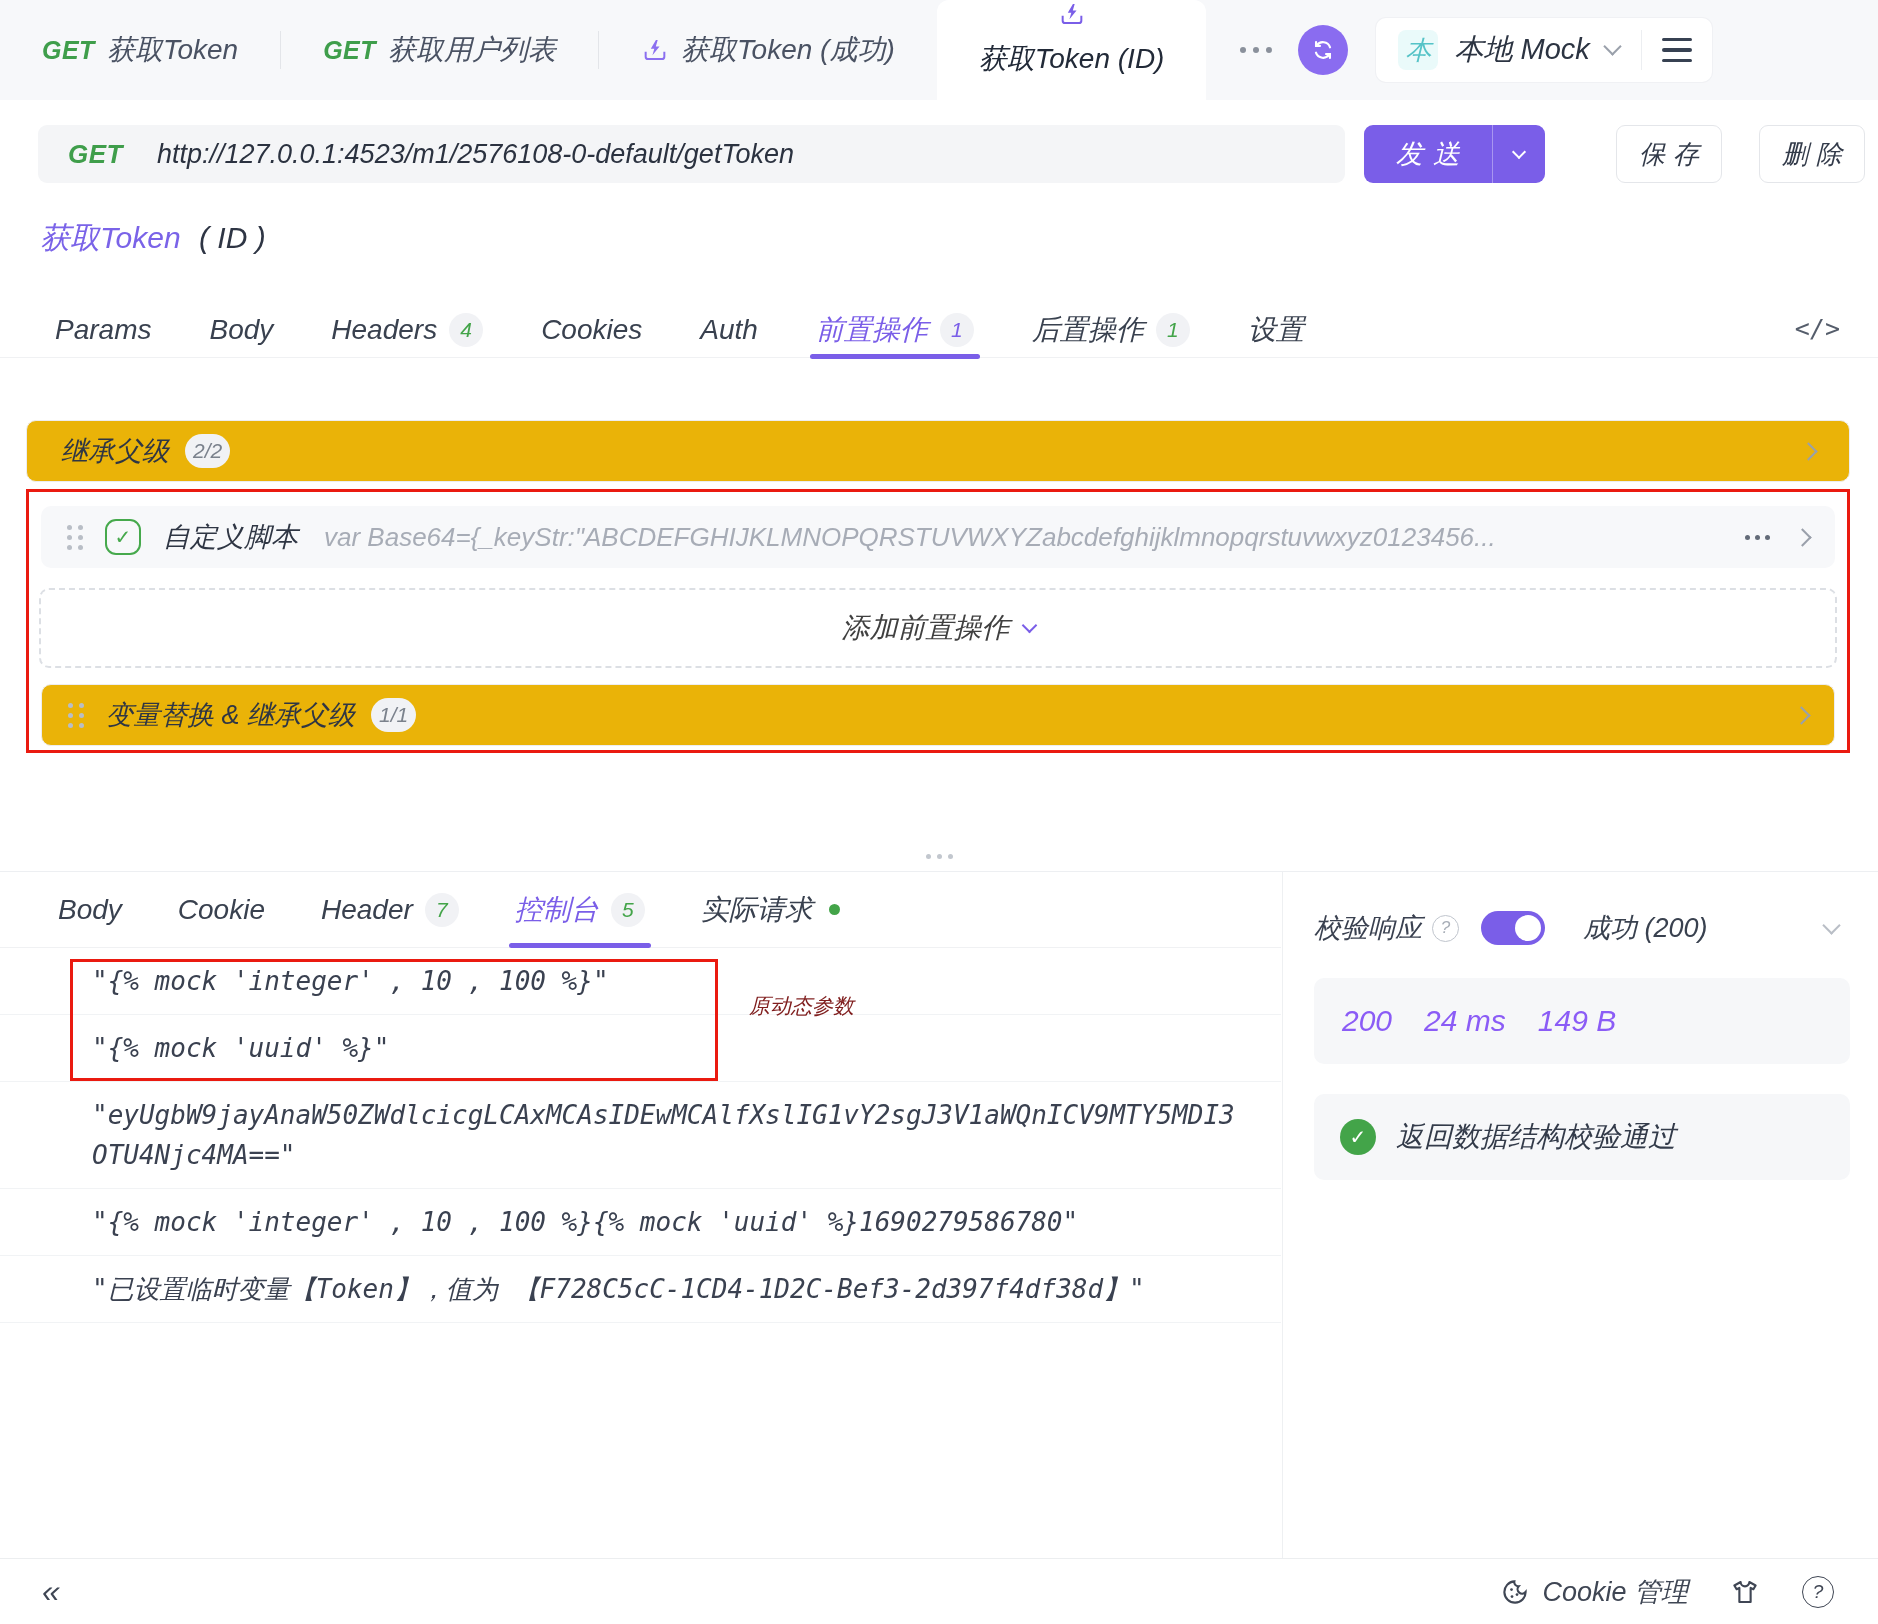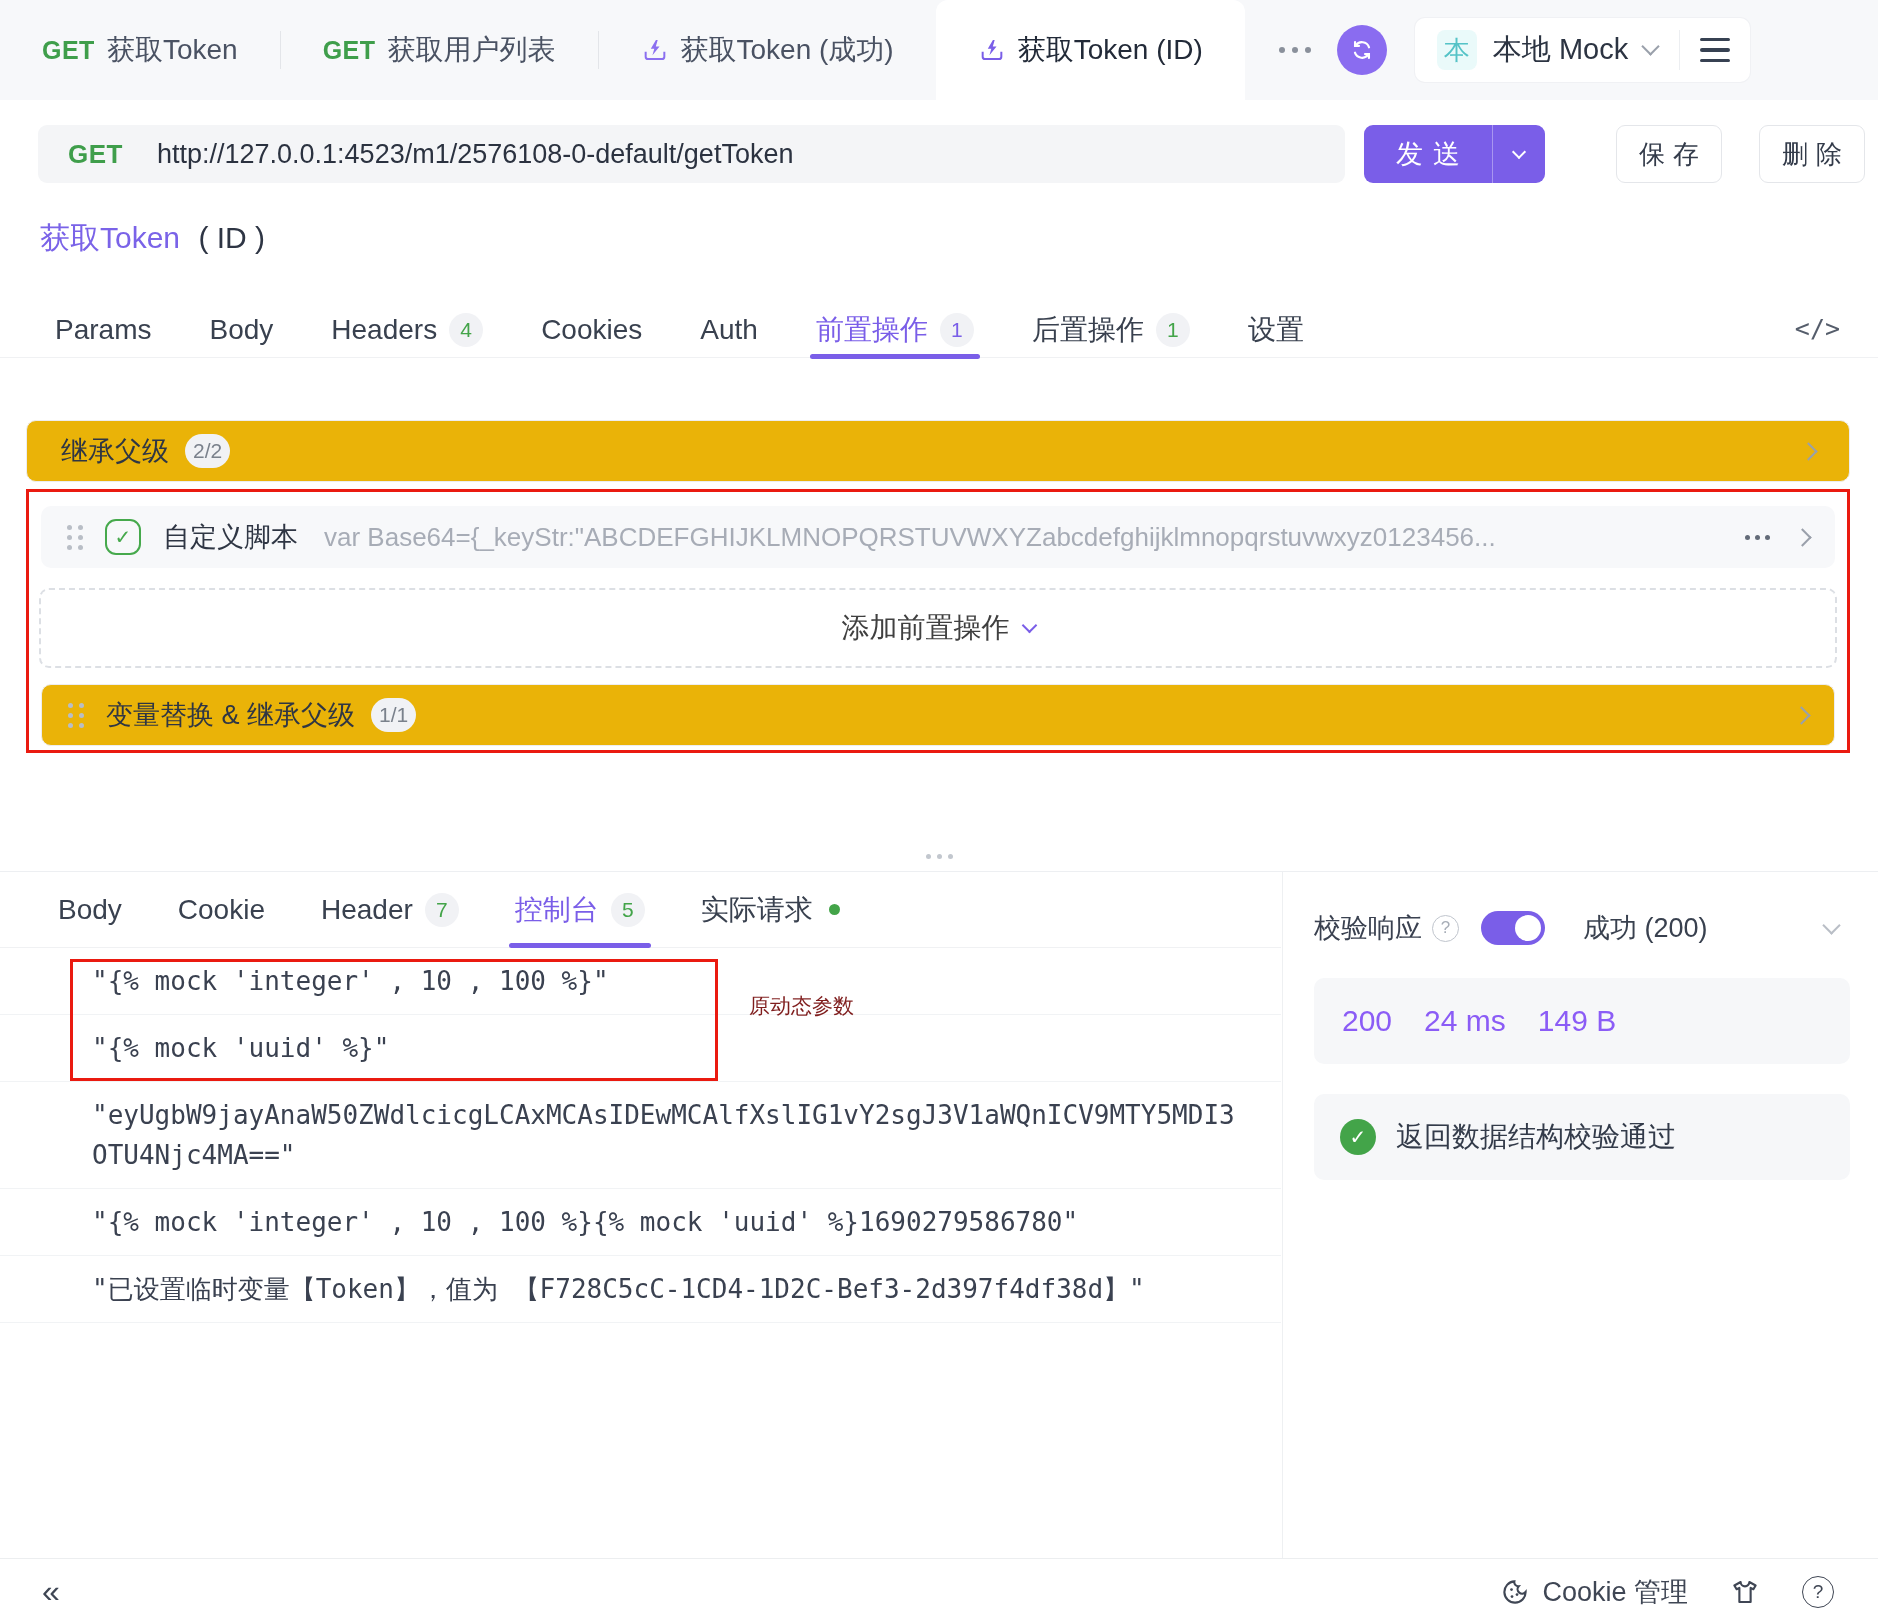--- a/index.html
+++ b/index.html
@@ -1,26 +1,26 @@
 <!DOCTYPE html>
 <html><head>
 <meta charset="utf-8">
 <style>
   * { margin:0; padding:0; box-sizing:border-box; }
   html,body { width:1878px; height:1624px; background:#fff;
     font-family:"Liberation Sans","DejaVu Sans",sans-serif; color:#333b4a; overflow:hidden; }
-  .stage { position:relative; width:1878px; height:1220px; }
+  .stage { position:relative; width:1878px; height:1220px;font-style:italic; }
 
   
   .tabbar { position:absolute; left:0; top:0; width:1878px; height:100px;
     background:#f7f8fa; display:flex; align-items:stretch; }
   .wtab { display:flex; align-items:center; gap:12px; padding:0 42px; font-size:28px; color:#4a5263; cursor:pointer; }
   .wtab .method { color:#3f9e4b; font-weight:bold; font-size:25px; letter-spacing:.5px; }
   .wtab-sep { width:1px; height:38px; background:#e3e5e9; align-self:center; }
-  .wtab.active { background:#fff; border-radius:12px 12px 0 0; color:#222a38; font-weight:500; }
+  .wtab.active { background:#fff; border-radius:12px 12px 0 0; color:#222a38; font-weight:500;flex-direction:column; }
   .req-icon { width:28px; height:28px; display:inline-block; color:#8b6ff0; }
   .dots3 { display:flex; gap:7px; align-items:center; margin:0 26px 0 34px; align-self:center; cursor:pointer; }
   .dots3 i { width:6px; height:6px; border-radius:50%; background:#8a909b; }
   .sync-btn { width:50px; height:50px; border-radius:50%; background:#8a6cf0; align-self:center;
     display:flex; align-items:center; justify-content:center; cursor:pointer; }
   .env-box { align-self:center; margin-left:28px; background:#fff; border-radius:10px;
     display:flex; align-items:center; height:64px; box-shadow:0 0 0 1px #f0f1f4; }
   .env-main { display:flex; align-items:center; gap:16px; padding:0 22px; cursor:pointer; }
   .env-badge { width:40px; height:40px; border-radius:8px; background:#eafafa; color:#55c3c7;
     font-size:26px; display:flex; align-items:center; justify-content:center; }

